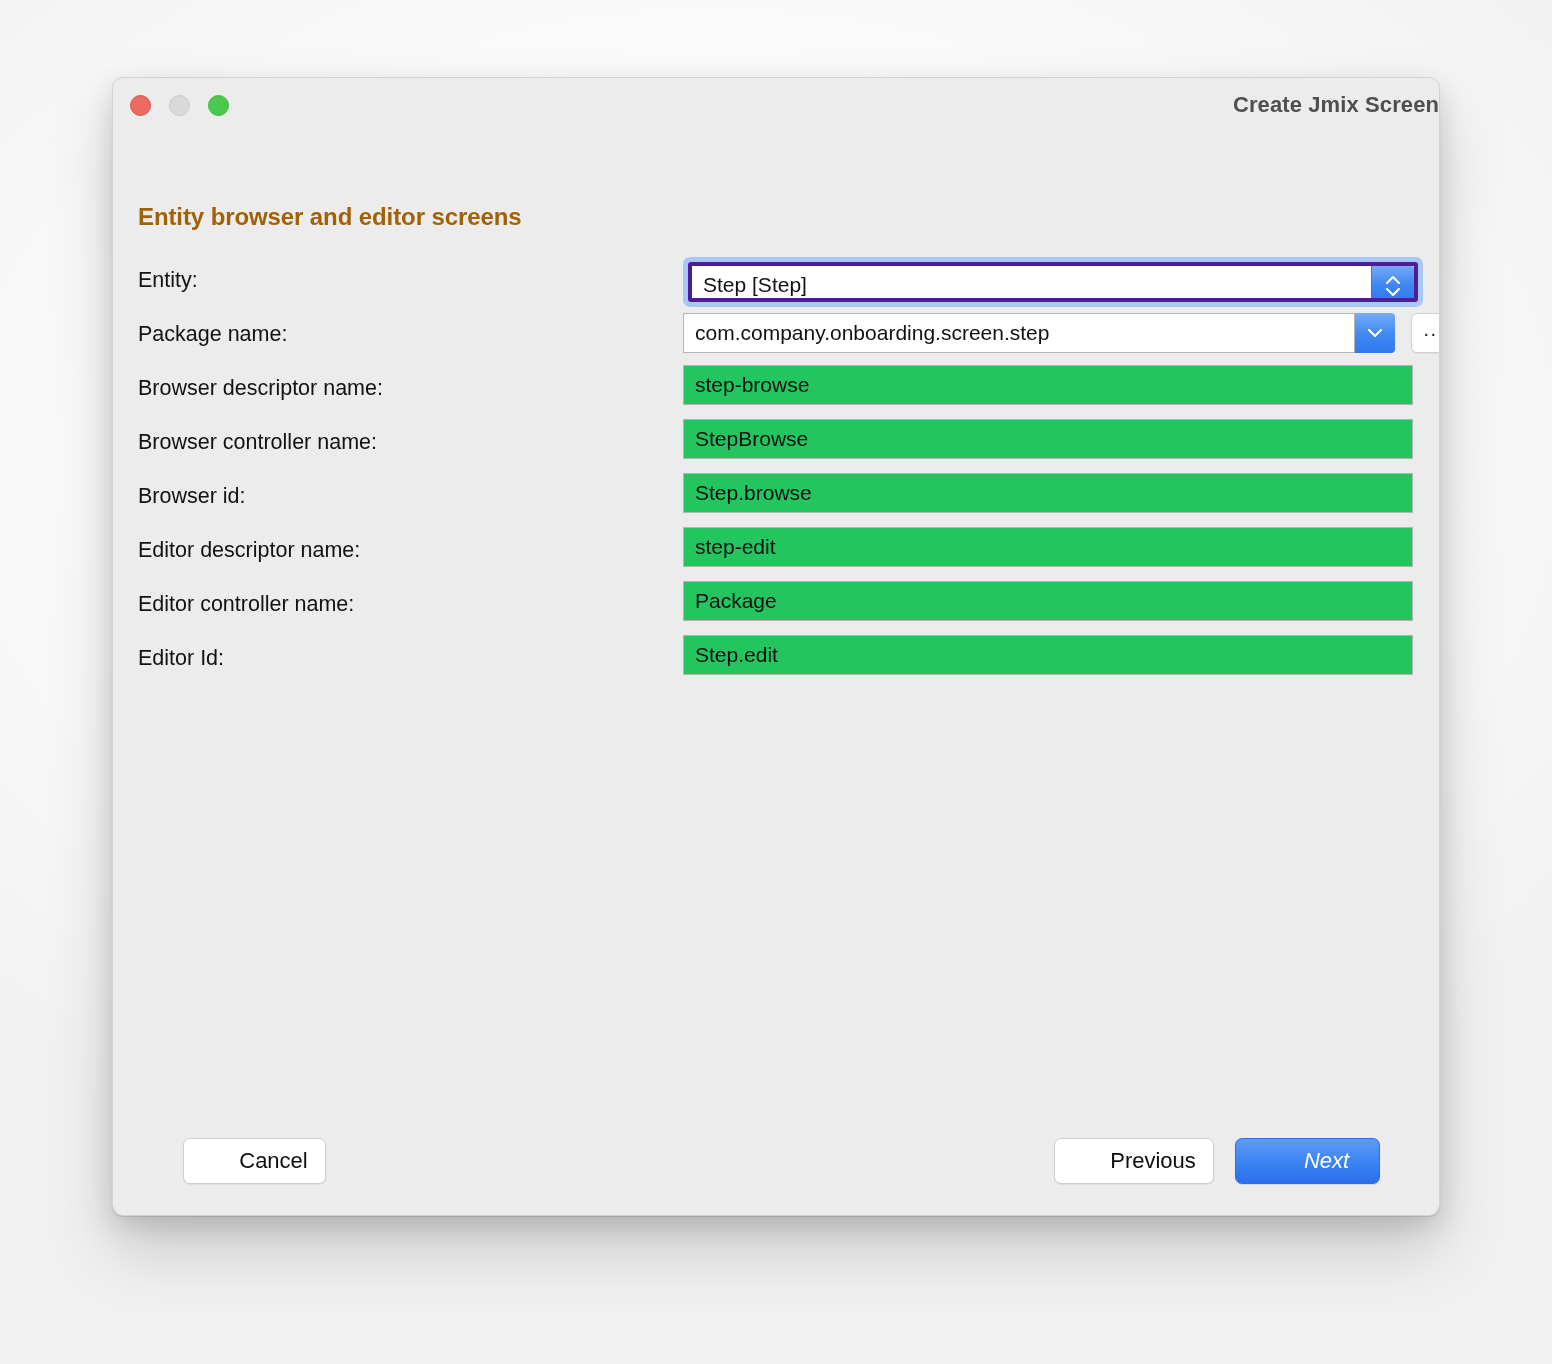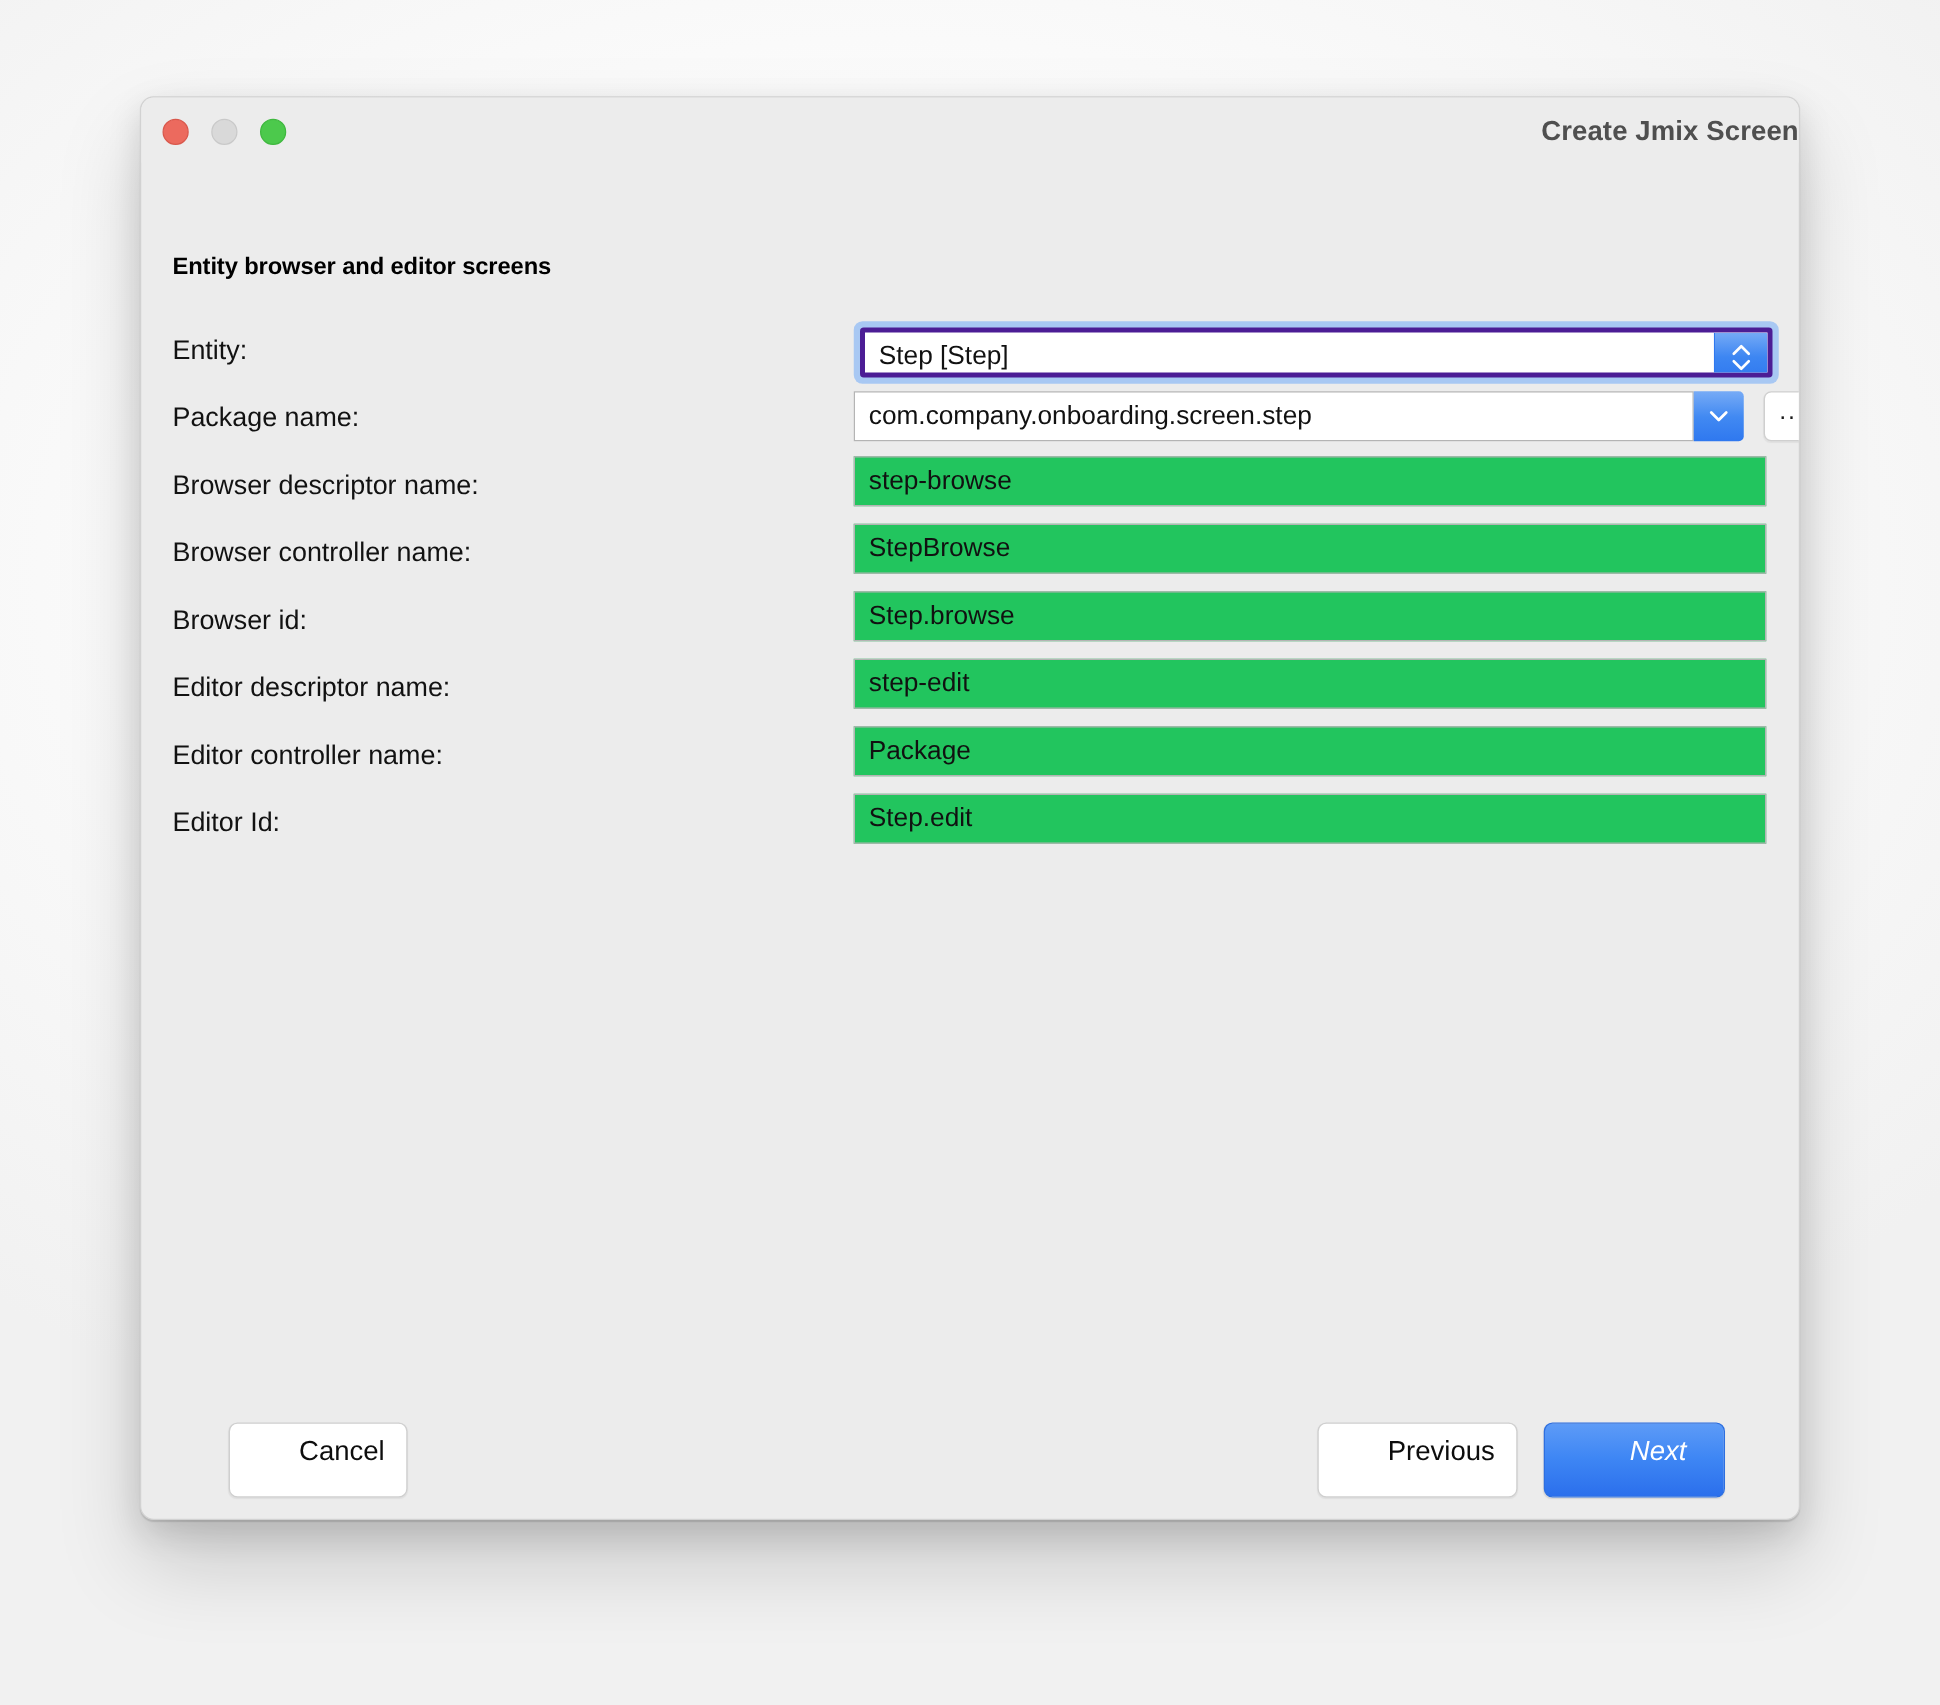--- a/index.html
+++ b/index.html
@@ -72,23 +72,23 @@
   
   #content {
     position: relative;
     height: 1087px;
   }
 
   #page-heading {
     position: absolute;
     left: 25px;
     top: 73px;
-    font-size: 19px;
+    font-size: 24px;
     font-weight: bold;
-    color: #000000;
+    color: #a16207;
     letter-spacing: -0.1px;
   }
 
   
   #form {
     position: absolute;
     left: 0;
     top: 127px;
     width: 100%;
   }
@@ -222,21 +222,21 @@
   
   #footer {
     position: absolute;
     left: 0;
     bottom: 33px;
     width: 100%;
     height: 46px;
   }
   .btn {
     position: absolute;
-    height: 60px;
+    height: 46px;
     border-radius: 7px;
     box-sizing: border-box;
     font-size: 22px;
     text-align: center;
     line-height: 44px;
     font-family: "Liberation Sans", sans-serif;
     padding-left: 38px;
   }
   .btn-secondary {
     background: #ffffff;

